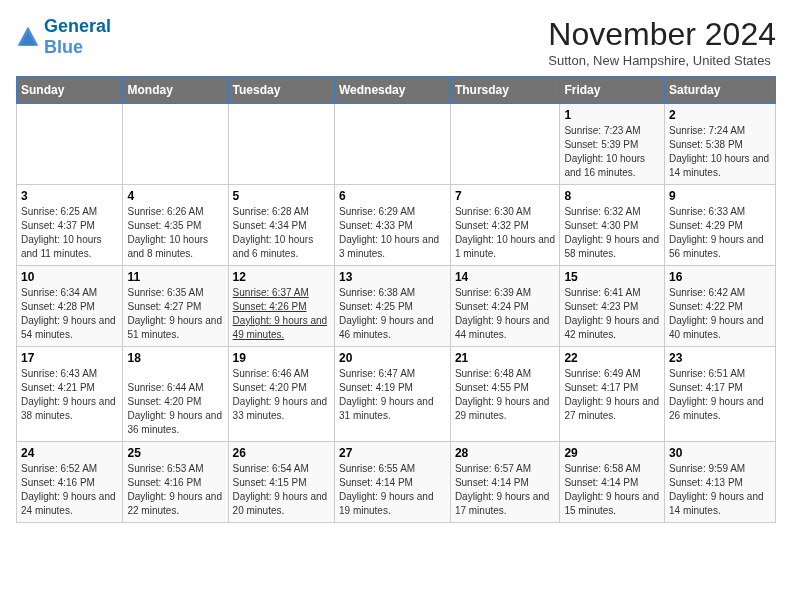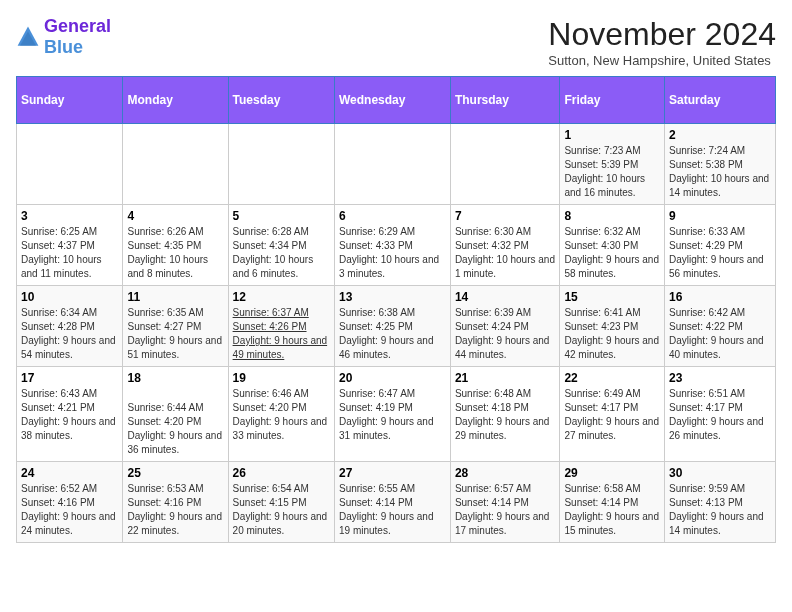--- a/index.html
+++ b/index.html
@@ -17,21 +17,21 @@
       margin-bottom: 8px;
     }
     .logo {
       display: flex;
       align-items: center;
       gap: 4px;
     }
     .logo-text-general {
       font-size: 18px;
       font-weight: bold;
-      color: #6d28d9;
+      color: #0369a1;
     }
     .logo-text-blue {
       font-size: 18px;
       font-weight: bold;
       color: #4a90d9;
     }
     .logo-icon {
       width: 24px;
       height: 24px;
     }
@@ -46,24 +46,24 @@
     .subtitle {
       font-size: 13px;
       color: #444;
     }
     table {
       width: 100%;
       border-collapse: collapse;
       font-size: 11px;
     }
     thead tr th {
-      background-color: #8b5cf6;
+      background-color: #737373;
       color: #fff;
       text-align: left;
-      padding: 16px 4px;
+      padding: 6px 4px;
       font-size: 12px;
       font-weight: bold;
       border: 1px solid #3a7bc8;
     }
     tbody tr td {
       border: 1px solid #ccc;
       vertical-align: top;
       padding: 4px;
       height: 80px;
       background: #fff;
@@ -247,21 +247,21 @@
         </td>
         <td>
           <span class="day-num">20</span>
           <div class="day-info" style="white-space: pre-line;">Sunrise: 6:47 AM
 Sunset: 4:19 PM
 Daylight: 9 hours and 31 minutes.</div>
         </td>
         <td>
           <span class="day-num">21</span>
           <div class="day-info" style="white-space: pre-line;">Sunrise: 6:48 AM
-Sunset: 4:18 PM
+Sunset: 4:55 PM
 Daylight: 9 hours and 29 minutes.</div>
         </td>
         <td>
           <span class="day-num">22</span>
           <div class="day-info" style="white-space: pre-line;">Sunrise: 6:49 AM
 Sunset: 4:17 PM
 Daylight: 9 hours and 27 minutes.</div>
         </td>
         <td>
           <span class="day-num">23</span>

